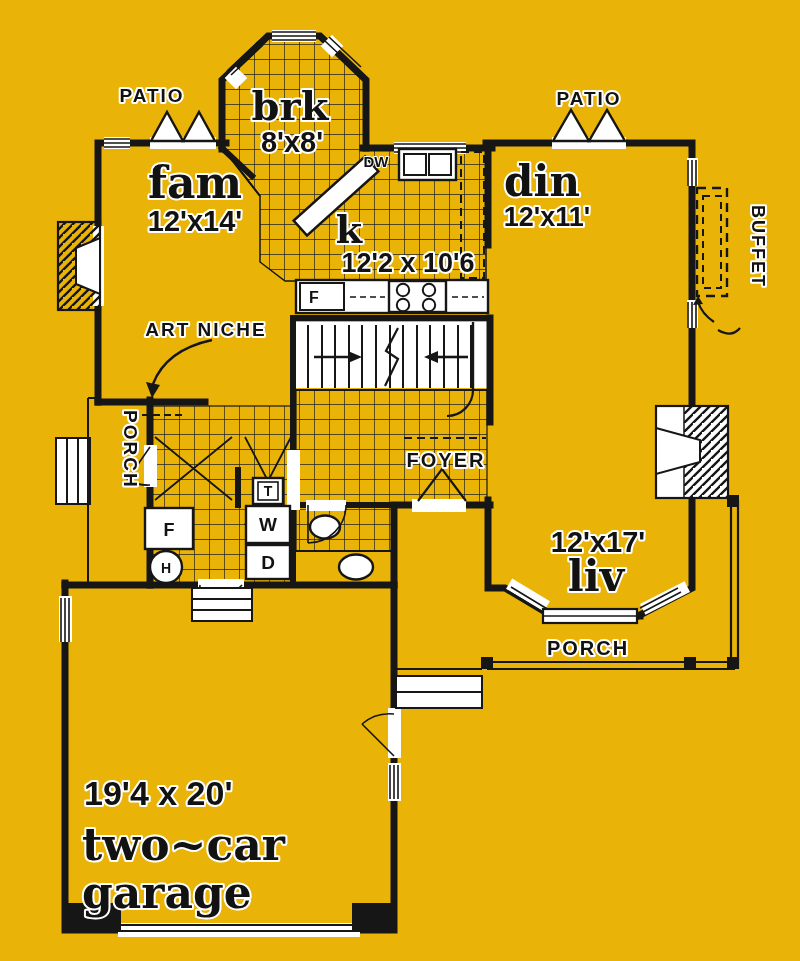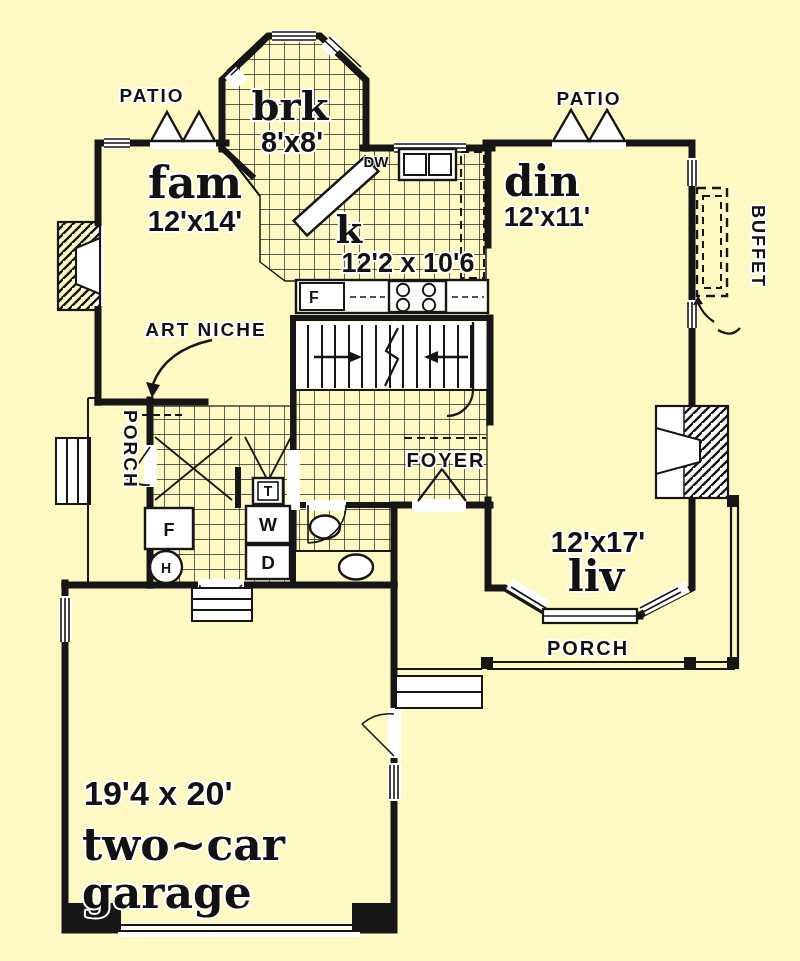--- a/index.html
+++ b/index.html
@@ -1,16 +1,16 @@
 <!DOCTYPE html>
 <html><head>
 <meta charset="utf-8">
 <style>
   html,body{margin:0;padding:0;background:#fff;}
-  .page{width:800px;height:961px;background:#fef9c3;position:relative;overflow:hidden;}
+  .page{width:800px;height:961px;background:#eab308;position:relative;overflow:hidden;}
   svg{display:block;}
   text{fill:#121212;paint-order:stroke;stroke:#ffffff;stroke-width:4px;stroke-linejoin:round;}
   .rm{font-family:"DejaVu Serif","Liberation Serif",serif;font-weight:bold;}
   .dim{font-family:"Liberation Sans","DejaVu Sans",sans-serif;font-weight:bold;}
   .lbl{font-family:"Liberation Sans","DejaVu Sans",sans-serif;font-weight:bold;letter-spacing:2px;}
   .app{font-family:"Liberation Sans","DejaVu Sans",sans-serif;font-weight:bold;stroke-width:2px;}
 </style>
 </head>
 <body>
 

